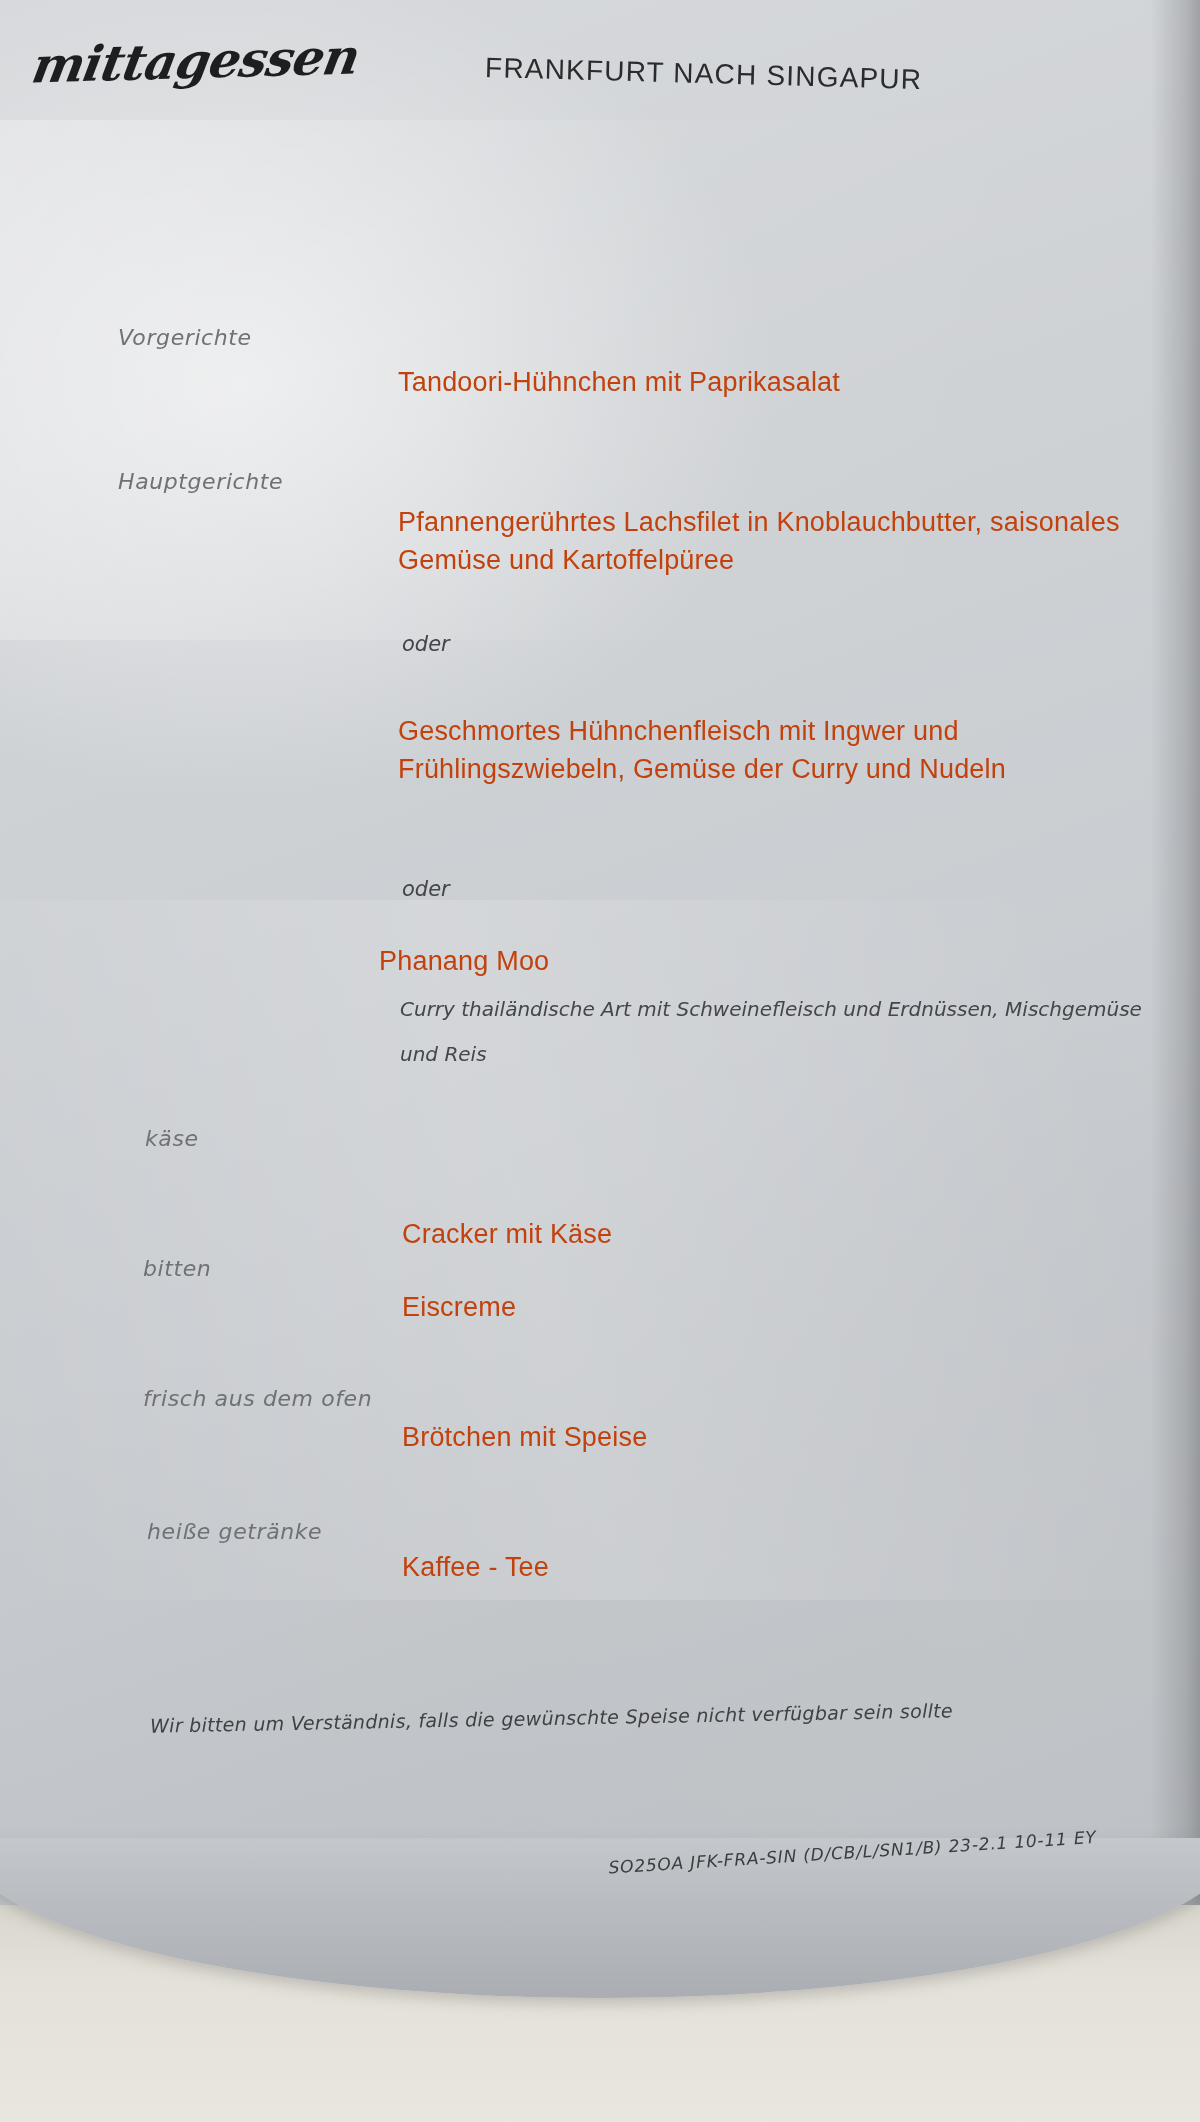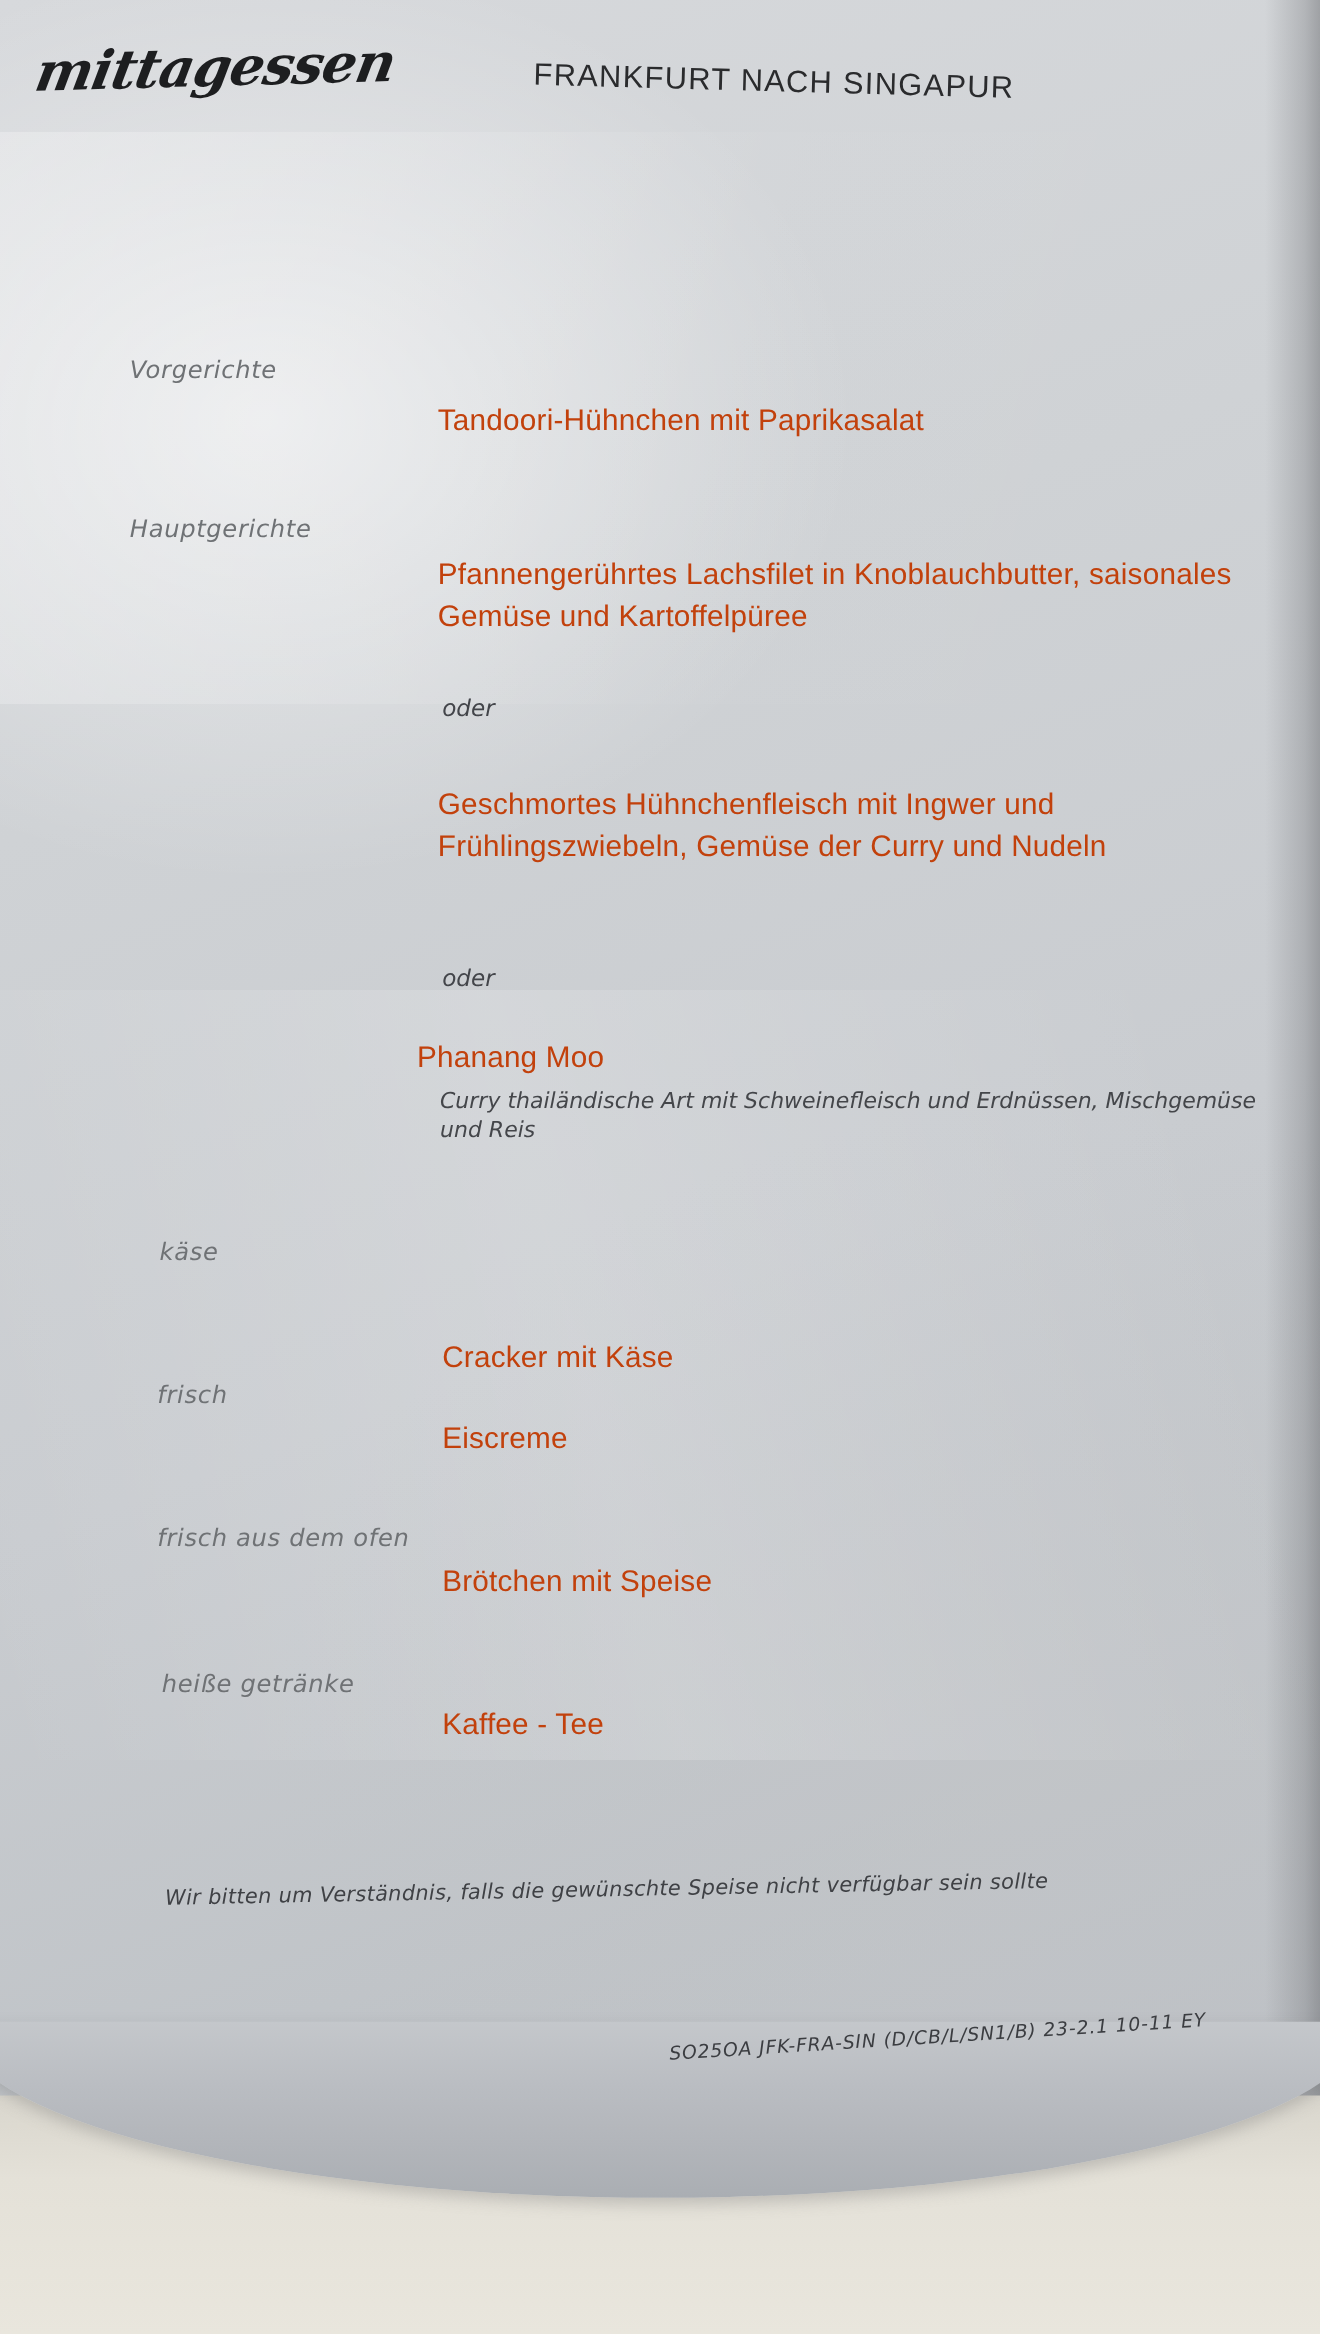--- a/index.html
+++ b/index.html
@@ -129,21 +129,21 @@
     line-height: 38px;
     color: #c2410c;
     letter-spacing: 0.2px;
     width: 780px;
   }
   .dish-desc {
     position: absolute;
     font-family: "DejaVu Sans", sans-serif;
     font-style: italic;
     font-size: 20px;
-    line-height: 27px;
+    line-height: 45px;
     color: #44464a;
     width: 760px;
   }
   .oder {
     position: absolute;
     font-family: "DejaVu Sans", sans-serif;
     font-style: italic;
     font-size: 21px;
     color: #43454a;
   }
@@ -212,21 +212,21 @@
     <div class="dish" style="left:379px; top:942px;">Phanang Moo</div>
     <div class="dish-desc" style="left:400px; top:987px;">Curry thailändische Art mit Schweinefleisch und Erdnüssen, Mischgemüse und Reis</div>
   </div>
 
   <div class="section">
     <div class="sec-label" style="left:145px; top:1126px;">käse</div>
     <div class="dish" style="left:402px; top:1215px;">Cracker mit Käse</div>
   </div>
 
   <div class="section">
-    <div class="sec-label" style="left:143px; top:1256px;">frisch</div>
+    <div class="sec-label" style="left:143px; top:1256px;">bitten</div>
     <div class="dish" style="left:402px; top:1288px;">Eiscreme</div>
   </div>
 
   <div class="section">
     <div class="sec-label" style="left:143px; top:1386px;">frisch aus dem ofen</div>
     <div class="dish" style="left:402px; top:1418px;">Brötchen mit Speise</div>
   </div>
 
   <div class="section">
     <div class="sec-label" style="left:147px; top:1519px;">heiße getränke</div>

